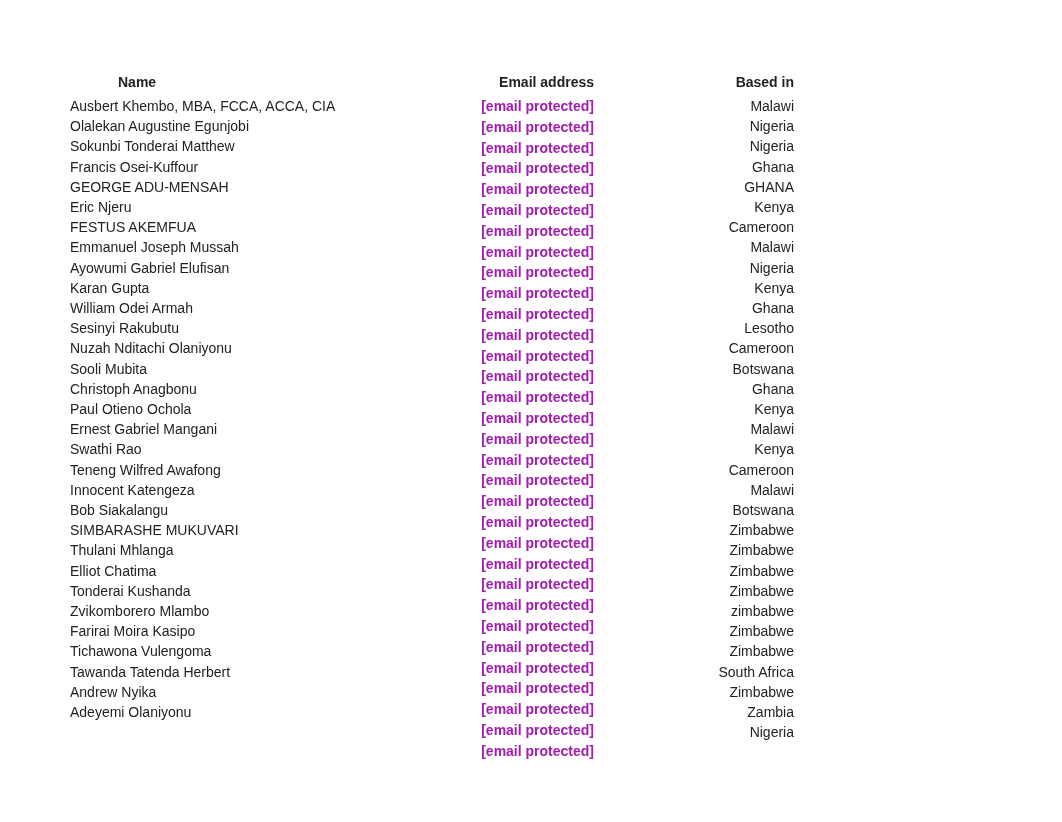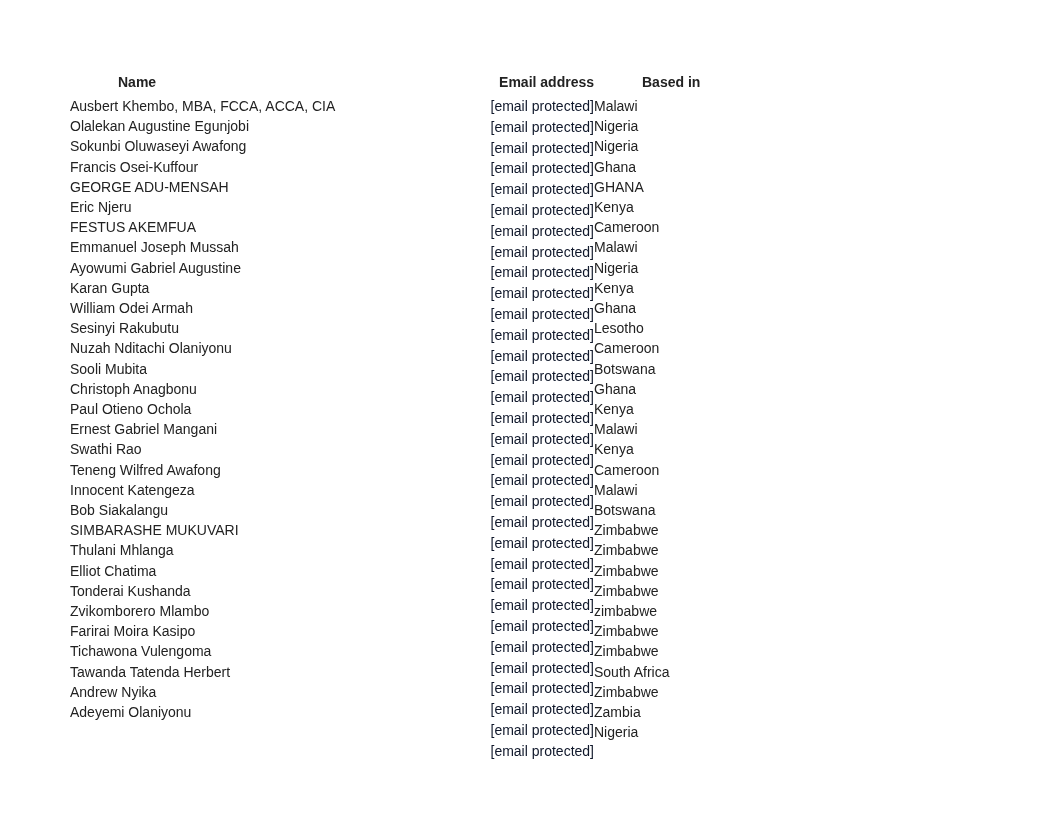--- a/index.html
+++ b/index.html
@@ -17,55 +17,56 @@
   }
   .cols {
     display: flex;
   }
   .col {
     display: flex;
     flex-direction: column;
   }
   .col-name  { width: 277px; }
   .col-email { width: 247px; align-items: flex-end; }
-  .col-based { width: 200px; }
+  .col-based { width: 200px; text-align: right; }
   .hdr {
     font-weight: 700;
     margin-bottom: 4px;
     line-height: 20px;
     padding-left: 48px;
   }
   .cell {
     line-height: 20.2px;
     white-space: nowrap;
   }
   .email-cell {
     line-height: 20.8px;
     white-space: nowrap;
-    color: #0f172a;
+    color: #a21caf;
+    font-weight: bold;
   }
 </style>
 </head>
 <body>
 
 <div class="wrap">
   <div class="cols">
 
     <div class="col col-name">
       <div class="hdr">Name</div>
       <div id="names">
           <div class="cell">Ausbert Khembo, MBA, FCCA, ACCA, CIA</div>
           <div class="cell">Olalekan Augustine Egunjobi</div>
-          <div class="cell">Sokunbi Oluwaseyi Awafong</div>
+          <div class="cell">Sokunbi Tonderai Matthew</div>
           <div class="cell">Francis Osei-Kuffour</div>
           <div class="cell">GEORGE ADU-MENSAH</div>
           <div class="cell">Eric Njeru</div>
           <div class="cell">FESTUS AKEMFUA</div>
           <div class="cell">Emmanuel Joseph Mussah</div>
-          <div class="cell">Ayowumi Gabriel Augustine</div>
+          <div class="cell">Ayowumi Gabriel Elufisan</div>
           <div class="cell">Karan Gupta</div>
           <div class="cell">William Odei Armah</div>
           <div class="cell">Sesinyi Rakubutu</div>
           <div class="cell">Nuzah Nditachi Olaniyonu</div>
           <div class="cell">Sooli Mubita</div>
           <div class="cell">Christoph Anagbonu</div>
           <div class="cell">Paul Otieno Ochola</div>
           <div class="cell">Ernest Gabriel Mangani</div>
           <div class="cell">Swathi Rao</div>
           <div class="cell">Teneng Wilfred Awafong</div>

